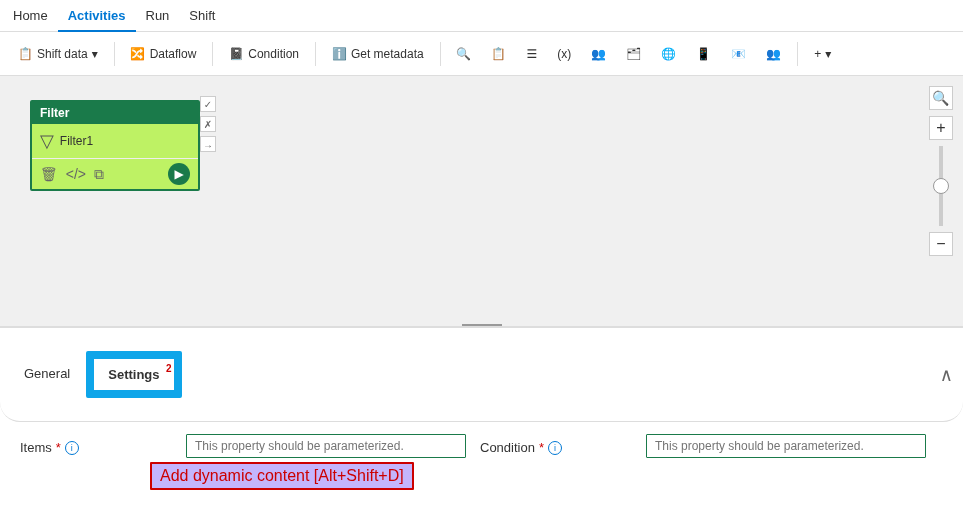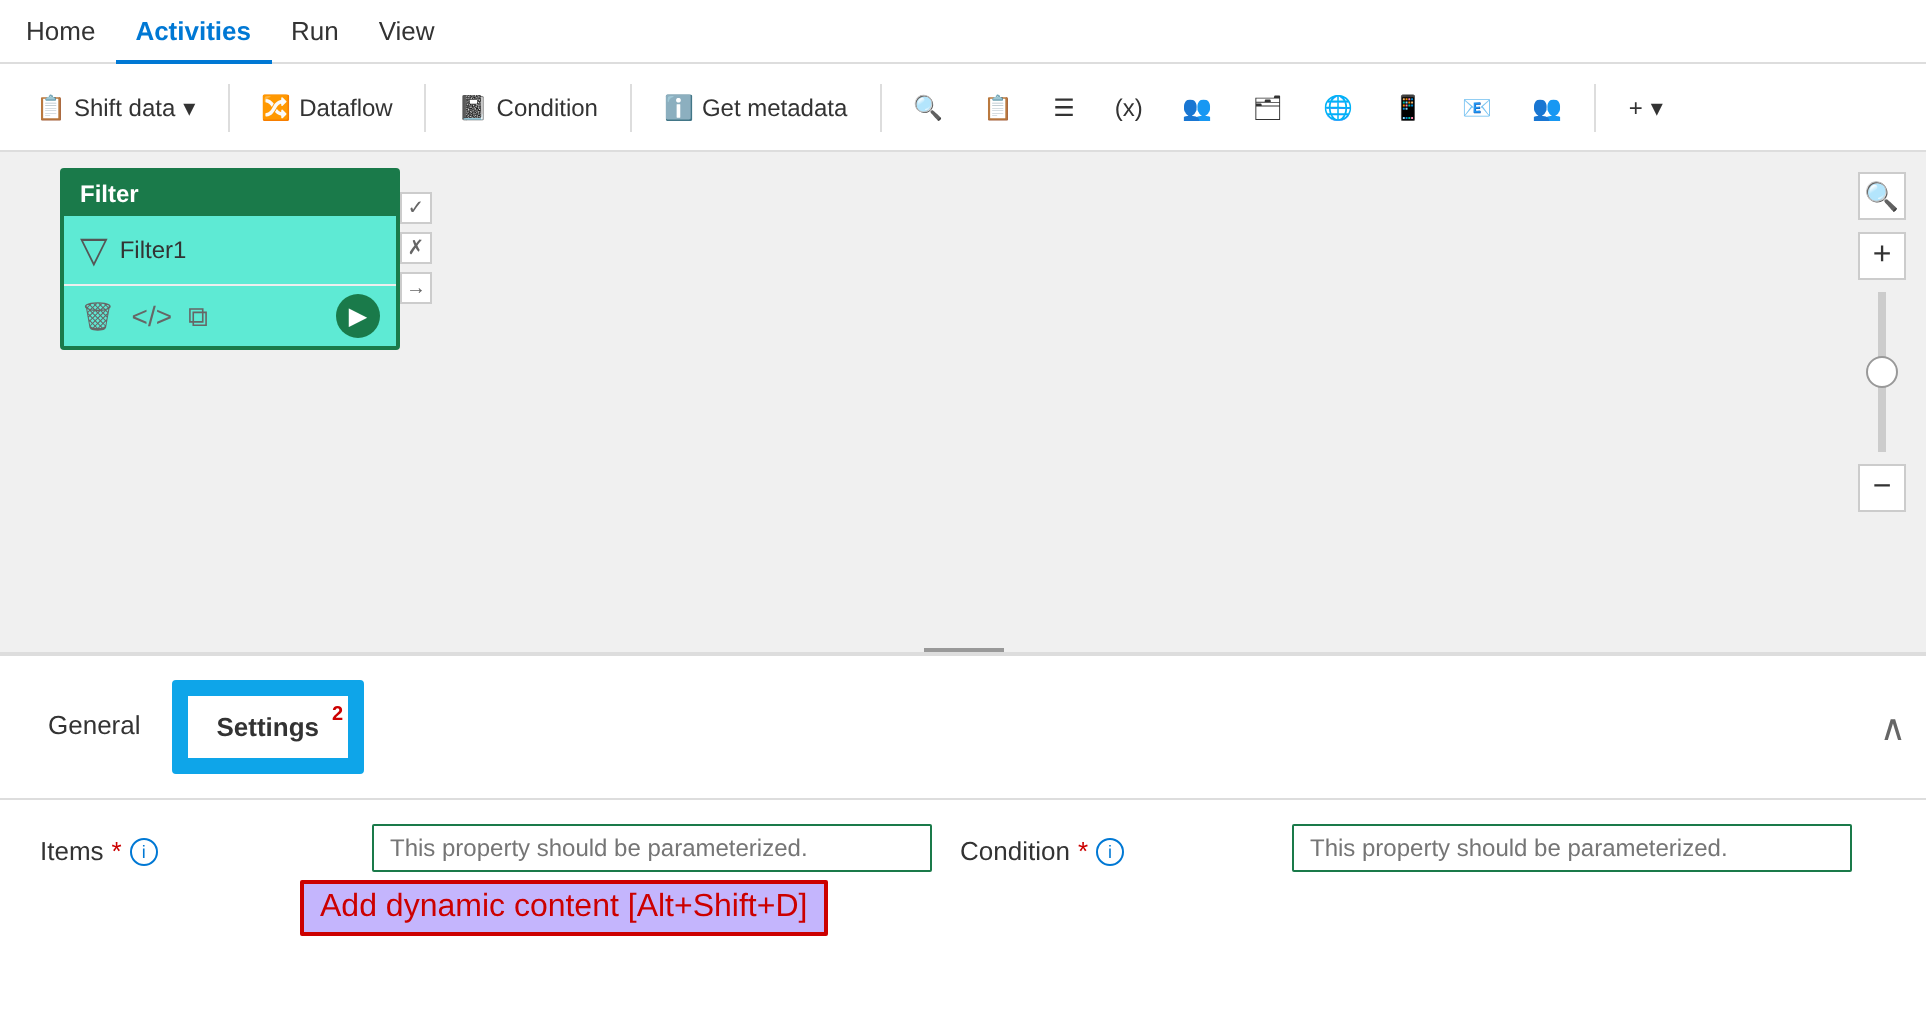--- a/index.html
+++ b/index.html
@@ -48,23 +48,23 @@
       flex: 1;
       background: #f0f0f0;
       position: relative;
       border-bottom: 1px solid #ddd;
       overflow: hidden;
     }
 
     
     .activity-box {
       position: absolute;
-      top: 8px; left: 30px;
+      top: 24px; left: 30px;
       width: 170px;
-      background: #5eead4;
+      background: #bef264;
       border: 2px solid #1a7a4a;
       border-radius: 2px;
     }
     .activity-header {
       background: #1a7a4a;
       color: #fff;
       padding: 4px 8px;
       font-size: 12px; font-weight: 600;
       display: flex; align-items: center; justify-content: space-between;
     }
@@ -137,22 +137,23 @@
     
     .bottom-panel {
       background: #fff;
       height: 180px;
       border-top: 1px solid #ddd;
       display: flex; flex-direction: column;
     }
     .tab-bar {
       display: flex; align-items: center;
       border-bottom: 1px solid #ddd;
-      padding: 0 10px;
+      padding: 11px 10px;
       position: relative;
+      border-radius: 20px;
     }
     .tab {
       padding: 8px 14px; font-size: 13px;
       cursor: pointer; color: #333;
       border-bottom: 2px solid transparent;
       position: relative;
     }
     .tab.active {
       color: #333; font-weight: 600;
       border: 8px solid #0ea5e9;
@@ -214,21 +215,21 @@
       width: 40px; height: 2px; background: #999;
     }
   </style>
 </head>
 <body>
 
 <div class="menu-bar">
   <div class="menu-item">Home</div>
   <div class="menu-item active">Activities</div>
   <div class="menu-item">Run</div>
-  <div class="menu-item">View</div>
+  <div class="menu-item">Shift</div>
 </div>
 
 <div class="toolbar">
   <button class="toolbar-btn">
     <span>📋</span>
     <span>Shift data</span>
     <span>▾</span>
   </button>
   <div class="toolbar-sep"></div>
   <button class="toolbar-btn">

